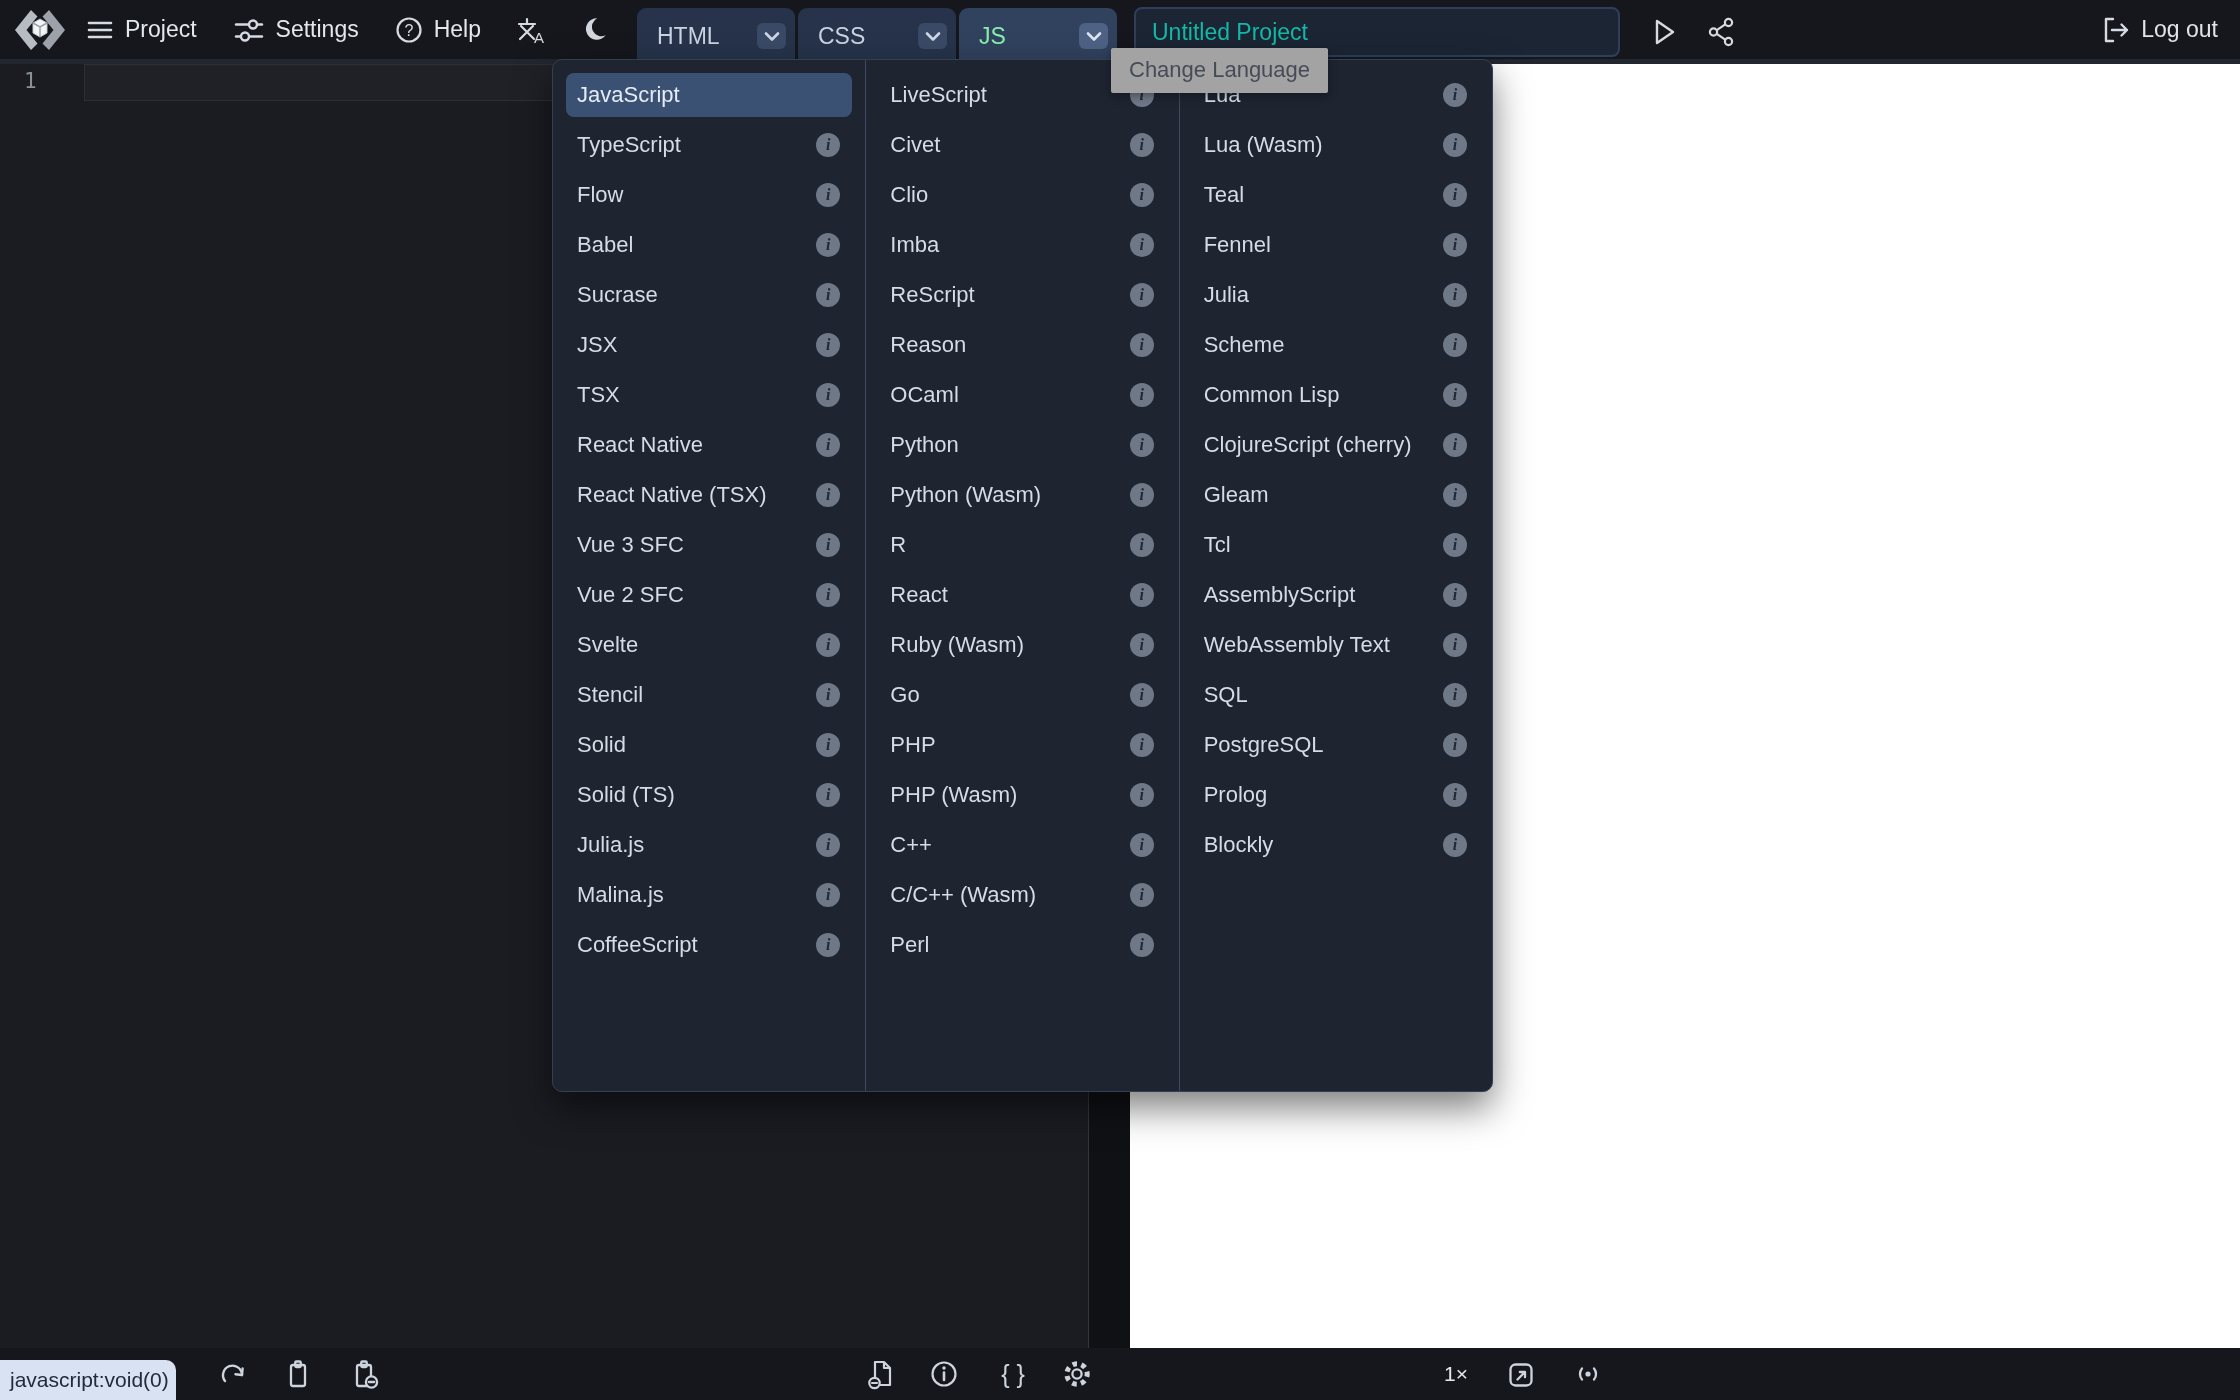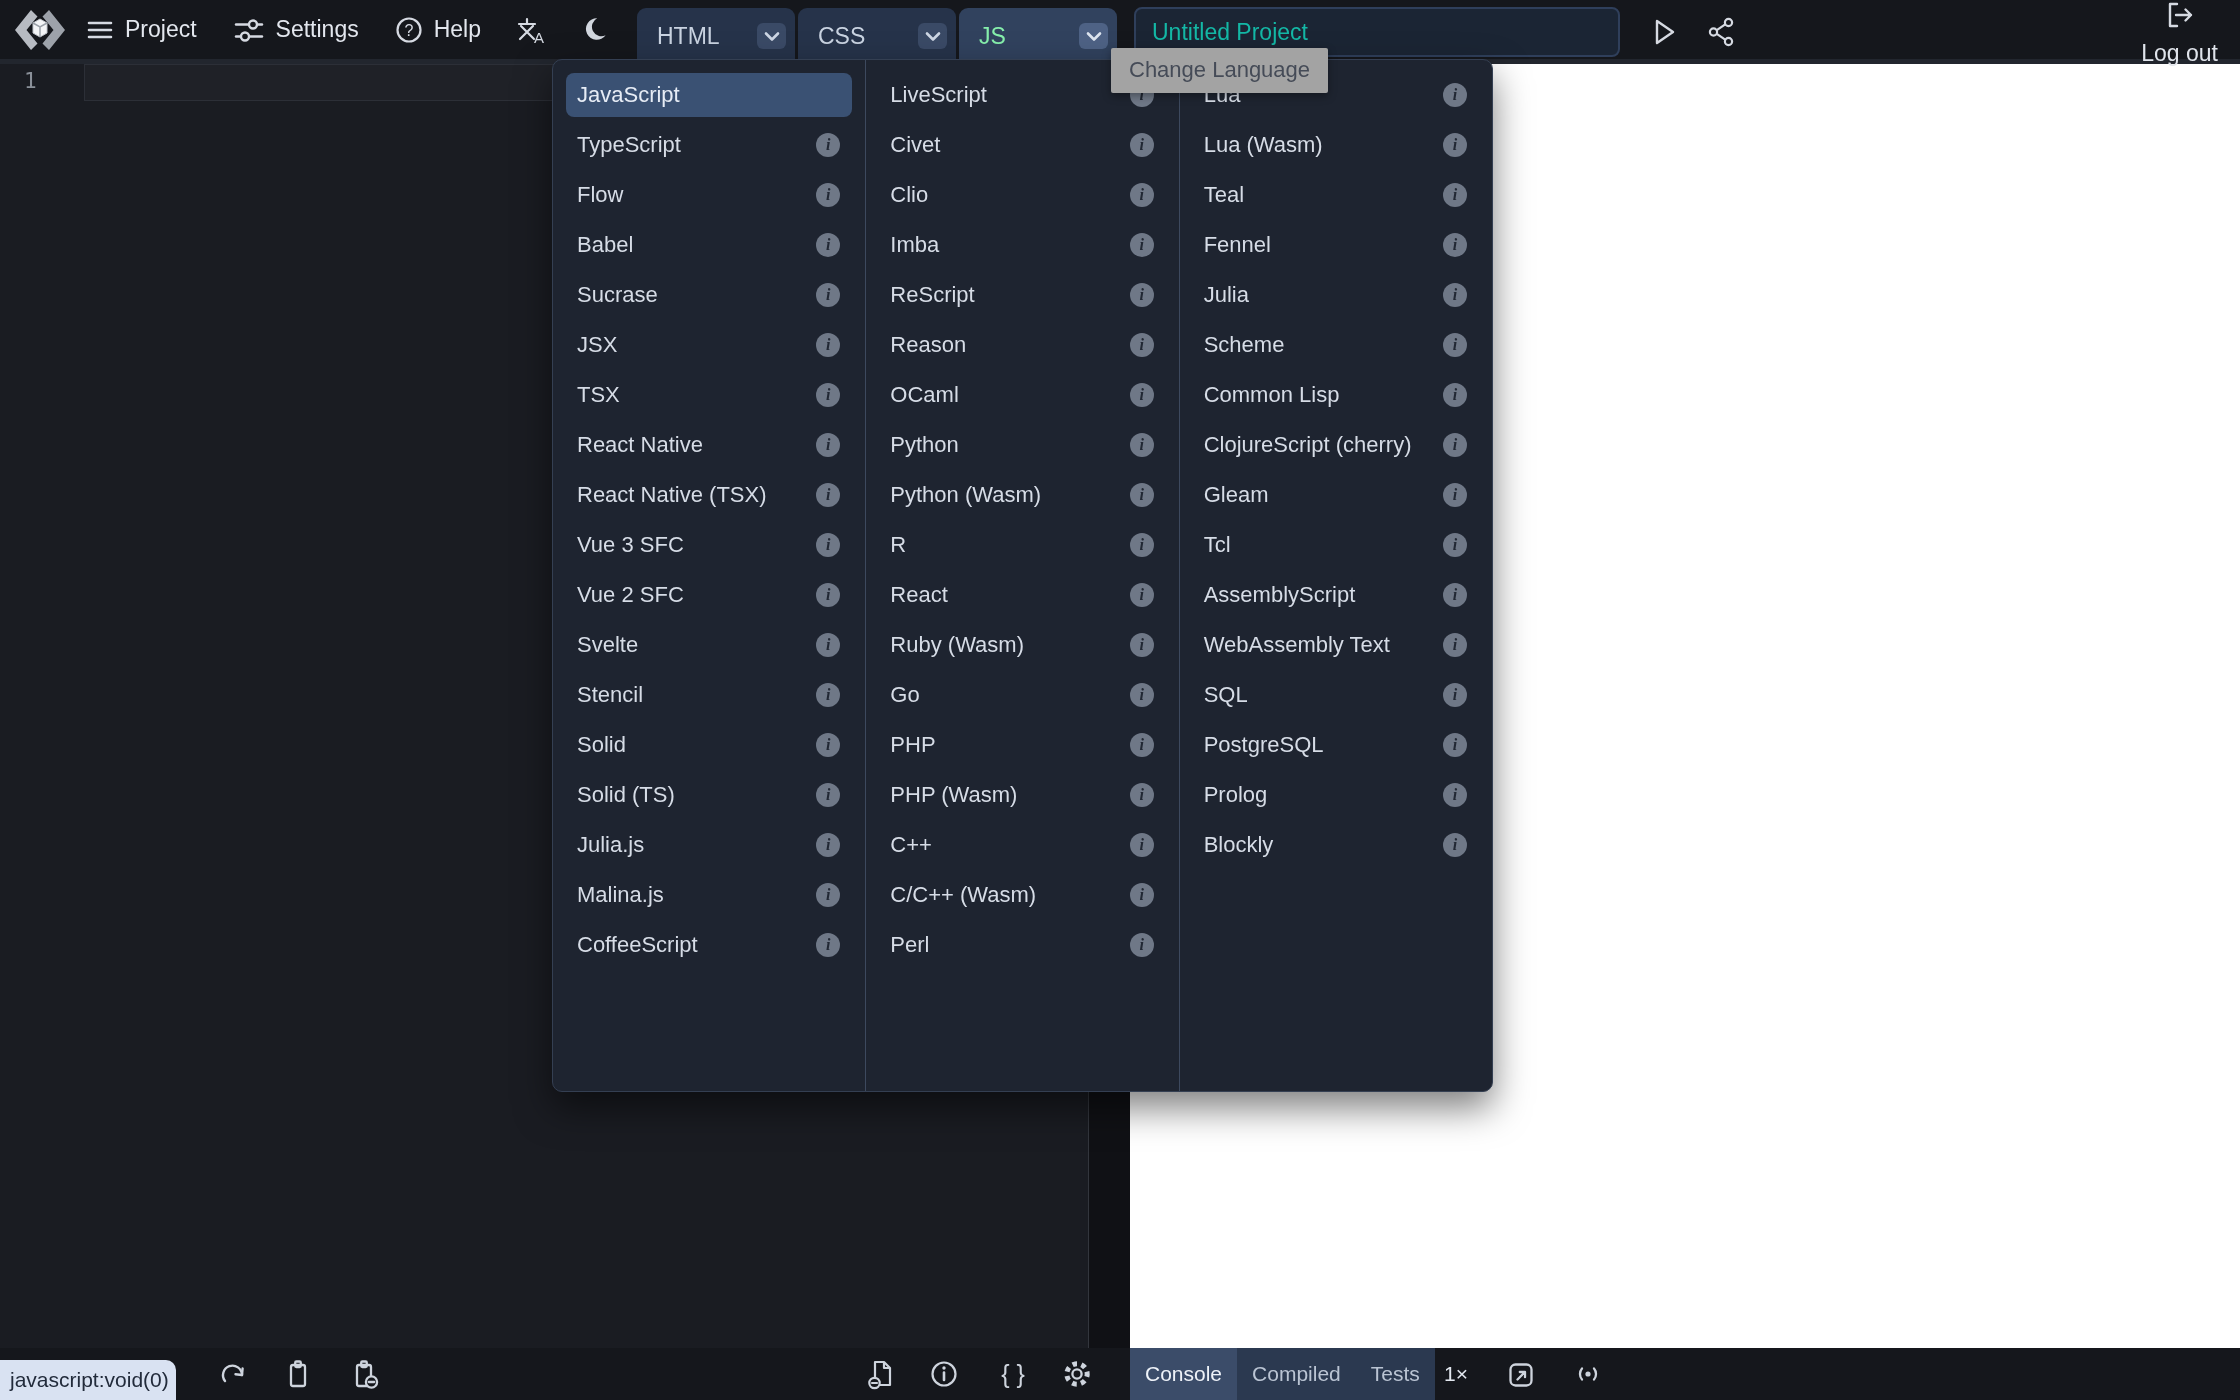--- a/index.html
+++ b/index.html
@@ -26,21 +26,21 @@
                       border-radius:6px; display:flex; align-items:center; justify-content:center; }
   .editor-tab.active { background:#31425e; color:#86efac; }
   .editor-tab.active .chev { background:#4e6285; }
 
   .title-input { position:absolute; left:1134px; top:7px; width:486px; height:50px; background:#1b2534;
                  border:2px solid #2f3f5b; border-radius:8px; color:#14b8a6; font-size:23px; padding:0 16px;
                  outline:none; font-family:"Liberation Sans", sans-serif; }
   .run-btn { position:absolute; left:1650px; top:17px; color:#d6dae2; }
   .share-btn { position:absolute; left:1707px; top:17px; color:#d6dae2; }
   .logout-btn { position:absolute; right:22px; top:0; height:59px; display:flex; align-items:center; gap:10px;
-                color:#e0e4eb; font-size:23px; cursor:pointer;flex-direction:column; }
+                color:#e0e4eb; font-size:23px; cursor:pointer; }
 
   
   .editor-pane { position:absolute; top:64px; left:0; width:1088px; bottom:52px; background:#1a1c22; }
   .line-hl { position:absolute; left:84px; top:0; right:0; height:37px; background:#1f2127; border:1px solid #2c2f37; }
   .gutter-num { position:absolute; left:24px; top:5px; font-family:"DejaVu Sans Mono", monospace;
                 font-size:21px; color:#8a9099; }
   .split { position:absolute; top:64px; left:1088px; width:42px; bottom:52px; background:#101115;
            border-left:1px solid #33363d; cursor:col-resize; }
   .result-pane { position:absolute; top:63px; left:1130px; right:0; bottom:52px; background:#ffffff; }
 
@@ -486,25 +486,20 @@
 
     <span class="bb-icon i-editorset">
       <span>
         <svg width="32" height="32" viewBox="0 0 32 32" fill="none" stroke="currentColor">
           <circle cx="16" cy="16" r="4.6" stroke-width="2.3"></circle>
           <circle cx="16" cy="16" r="10.2" stroke-width="5" stroke-dasharray="4.6 4.4" transform="rotate(-10 16 16)"></circle>
         </svg>
       </span>
     </span>
 
-    <div class="result-tabs">
-      <span class="rtab active">Console</span>
-      <span class="rtab">Compiled</span>
-      <span class="rtab">Tests</span>
-    </div>
 
     <span class="zoom-label">1×</span>
 
     <span class="bb-icon i-window">
       <span>
         <svg width="30" height="32" viewBox="0 0 30 32" fill="none" stroke="currentColor" stroke-width="2.3" stroke-linecap="round" stroke-linejoin="round">
           <rect x="4.5" y="6.5" width="21" height="21" rx="5"></rect>
           <path d="M11.5 21.5 L19 14 M13.8 14 H19 V19.2"></path>
         </svg>
       </span>

